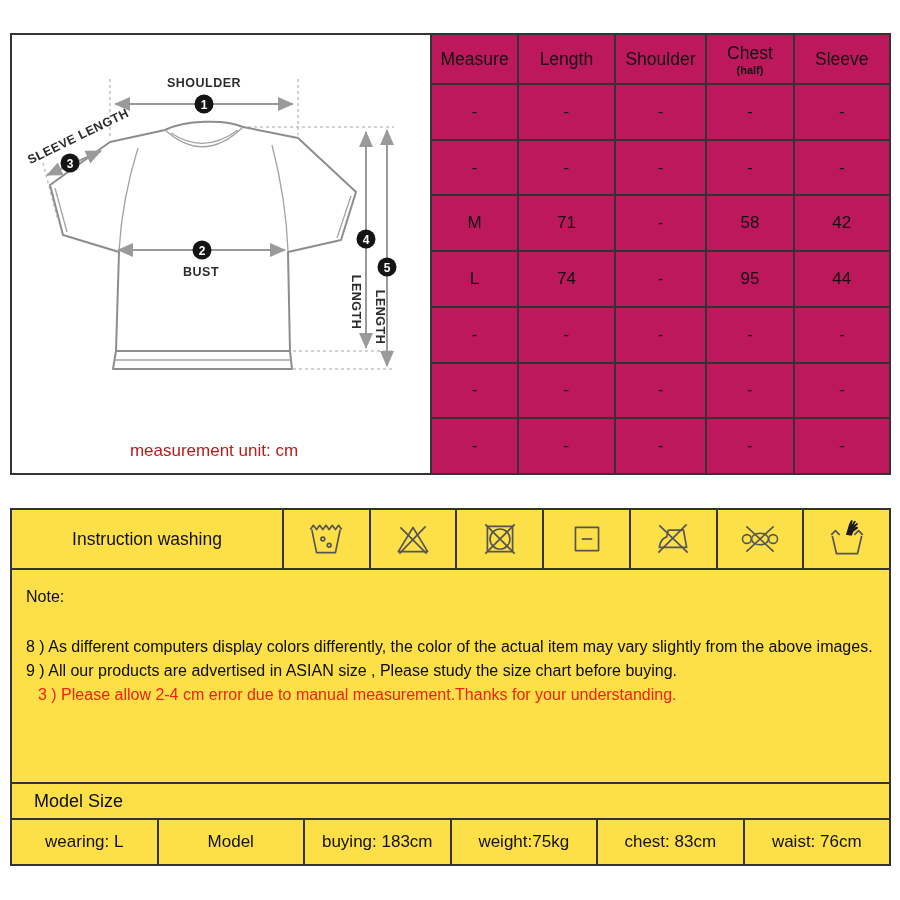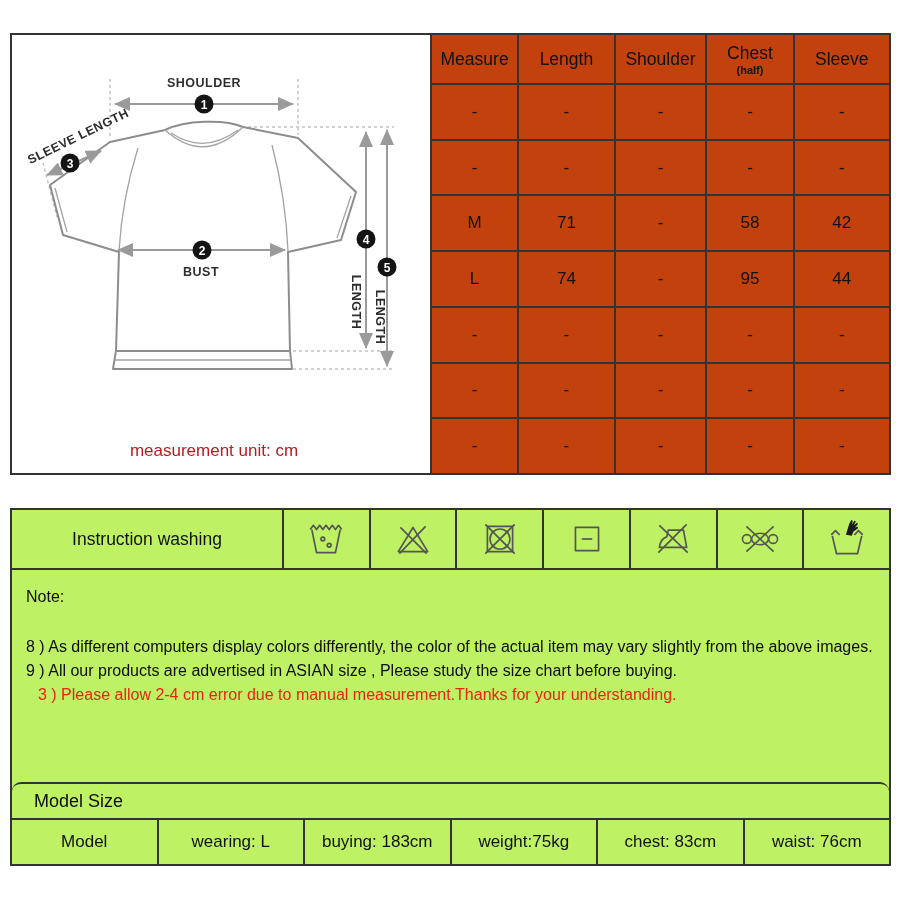--- a/index.html
+++ b/index.html
@@ -8,48 +8,48 @@
 
   
   .top-section{position:absolute;left:10px;top:33px;width:881px;height:442px;}
   .diagram-area{position:absolute;left:0;top:0;width:420px;height:100%;
     border:2px solid #333;border-right:none;box-sizing:border-box;background:#fff;}
   .diagram-area svg{display:block;}
   .unit-note{position:absolute;left:0;right:14px;bottom:12px;text-align:center;
     font-size:17px;color:#b91c1c;}
 
   .size-table-wrap{position:absolute;left:420px;top:0;right:0;bottom:0;}
-  table.size-table{width:100%;height:100%;border-collapse:collapse;table-layout:fixed;background:#c2410c;}
+  table.size-table{width:100%;height:100%;border-collapse:collapse;table-layout:fixed;background:#be185d;}
   table.size-table th,table.size-table td{border:2px solid #333;text-align:center;
     vertical-align:middle;font-weight:normal;font-size:17px;color:#111;padding:0;}
   table.size-table th{font-size:17.5px;height:48px;}
   table.size-table th .sub{font-size:11px;line-height:10px;margin-top:1px;font-weight:bold;}
 
   
   svg text{font-family:"Liberation Sans","DejaVu Sans",sans-serif;}
   .diag-label{font-size:12.5px;font-weight:bold;fill:#2e2e2e;letter-spacing:.5px;}
   .marker-num{font-size:12px;font-weight:bold;fill:#ffffff;}
 
   
   .bottom-section{position:absolute;left:10px;top:508px;width:881px;height:358px;
-    border:2px solid #333;box-sizing:border-box;display:flex;flex-direction:column;background:#bef264;justify-content:space-between;}
+    border:2px solid #333;box-sizing:border-box;display:flex;flex-direction:column;background:#fde047;justify-content:space-between;}
   .wash-row{height:58px;flex:0 0 58px;border-bottom:2px solid #333;display:flex;align-items:stretch;}
   .wash-label-cell{flex:0 0 270px;border-right:2px solid #333;display:flex;
     align-items:center;justify-content:center;font-size:17.5px;color:#111;}
   .wash-cell{flex:1 1 0;display:flex;align-items:center;justify-content:center;}
   .wash-cell + .wash-cell{border-left:2px solid #333;}
   .wash-cell svg{display:block;}
 
   .note-area{flex:1 1 auto;padding:15px 14px 6px 14px;font-size:16px;line-height:24px;color:#0d0d0d;}
   .note-title{margin-bottom:26px;}
   .note-item{margin:0;}
   .note-item.red{color:#ee2211;margin-left:12px;}
 
   .model-title-row{flex:0 0 34px;border-top:2px solid #333;display:flex;align-items:center;
-    padding-left:22px;font-size:18px;color:#0d0d0d;border-radius:9px;}
+    padding-left:22px;font-size:18px;color:#0d0d0d;}
   .model-row{flex:0 0 44px;border-top:2px solid #333;display:flex;align-items:stretch;}
   .model-cell{flex:1 1 0;display:flex;align-items:center;justify-content:center;font-size:17px;color:#111;}
   .model-cell + .model-cell{border-left:2px solid #333;}
 </style>
 </head>
 <body>
 
 <div class="canvas">
 
   <div class="top-section">
@@ -268,22 +268,22 @@
       <p class="note-item">8 ) As different computers display colors differently, the color of the actual item may vary slightly from the above images.</p>
       <p class="note-item">9 ) All our products are advertised in ASIAN size , Please study the size chart before buying.</p>
       <p class="note-item red">3 ) Please allow 2-4 cm error due to manual measurement.Thanks for your understanding.</p>
     </div>
 
     <div class="model-title-row">
       <span>Model Size</span>
     </div>
 
     <div class="model-row">
+      <div class="model-cell">wearing: L</div>
       <div class="model-cell">Model</div>
-      <div class="model-cell">wearing: L</div>
       <div class="model-cell">buying: 183cm</div>
       <div class="model-cell">weight:75kg</div>
       <div class="model-cell">chest: 83cm</div>
       <div class="model-cell">waist: 76cm</div>
     </div>
   </div>
 
 </div>
 
 </body></html>

